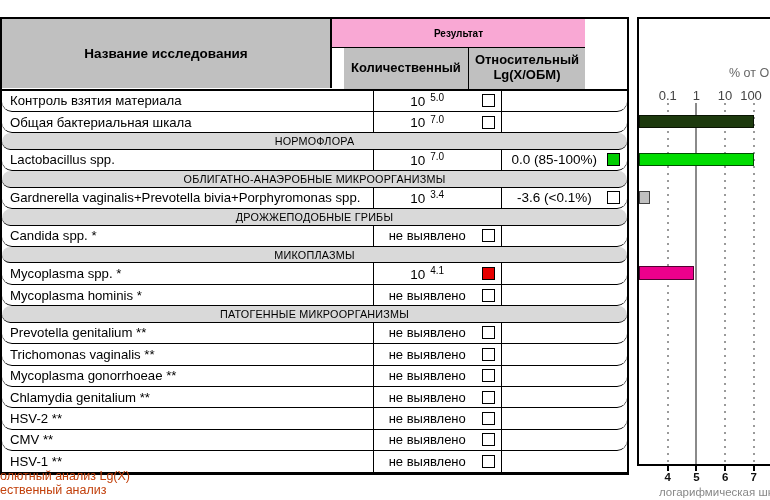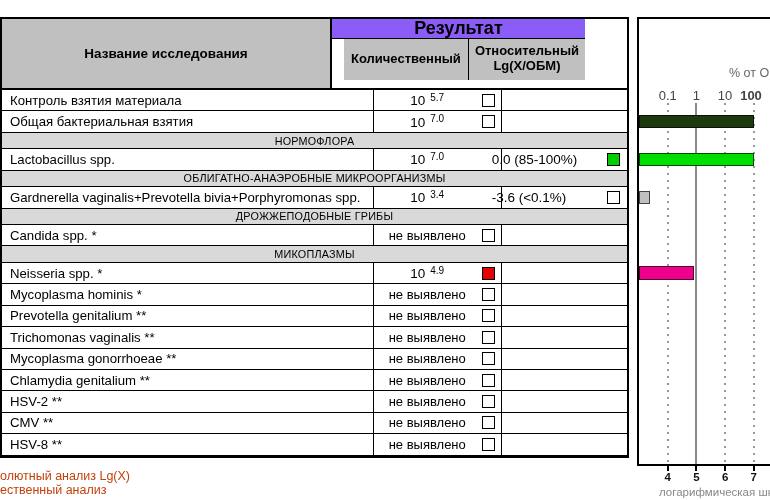--- a/index.html
+++ b/index.html
@@ -7,38 +7,38 @@
   body { font-family:"Liberation Sans", sans-serif; }
   #page { position:relative; width:770px; height:500px; background:#fff; overflow:hidden; }
 
   
   .report { position:absolute; left:0; top:17px; width:629px; border:2px solid #000; border-bottom:3px solid #000; background:#fff; }
   .thead { display:flex; border-bottom:2px solid #000; }
   .name-head { width:330px; background:#c0c0c0; border-right:2px solid #000;
                display:flex; align-items:center; justify-content:center;
                font-weight:bold; font-size:13.5px; height:69px; }
   .result-head { width:253px; }
-  .result-title { height:20px; background:#8b5cf6; border-bottom:1.5px solid #000;
+  .result-title { height:29px; background:#f9a8d4; border-bottom:1.5px solid #000;
                   display:flex; align-items:center; justify-content:center;
-                  font-weight:bold; font-size:18px; }
+                  font-weight:bold; font-size:10px; }
   .result-sub { display:flex; height:40.5px; }
   .result-sub > div { background:#c0c0c0; display:flex; align-items:center; justify-content:center;
                       text-align:center; font-weight:bold; font-size:13px; line-height:1.15; }
   .sub-quant { width:152px; border-right:1.5px solid #000;margin-left:12px; }
   .sub-rel { width:125px; padding:0 6px; }
 
-  .row { display:flex; border-bottom:1.6px solid #000; background:#fff; }
+  .row { display:flex; border-bottom:1.6px solid #000; background:#fff;border-radius:10px; }
   .row:last-child { border-bottom:none; }
   .row.data { height:21.4px; }
   .row.section { height:16.5px; background:#d9d9d9; align-items:center; justify-content:center; }
   .section-label { font-size:10.8px; color:#000; letter-spacing:.2px; }
   .cell { display:flex; align-items:center; position:relative; }
   .cell.name { width:372px; border-right:1.6px solid #000; padding-left:8px; font-size:13.2px; white-space:nowrap; overflow:hidden; }
   .cell.quant { width:128px; border-right:1.6px solid #000; justify-content:center; }
-  .cell.rel { width:125.4px; }
+  .cell.rel { width:125.4px; justify-content:center; }
   .cell.quant .cbx { position:absolute; right:6px; }
   .cell.rel .cbx { position:absolute; right:7px; }
   .cell.quant .val, .cell.rel .rtext { transform:translateX(-10px); }
   .val .base { font-size:13.5px; }
   .val .exp { font-size:10px; position:relative; top:-4.5px; margin-left:5px; }
   .ndtext { font-size:13px; transform:translateX(-10px); }
   .rtext { font-size:13.5px; }
 
   .cbx { width:13px; height:13px; border:1.8px solid #000; background:#fff; display:inline-block; }
 
@@ -73,27 +73,27 @@
         <div class="result-sub">
           <div class="sub-quant">Количественный</div>
           <div class="sub-rel">Относительный Lg(X/ОБМ)</div>
         </div>
       </div>
     </div>
     <div id="tbody">
         <div class="row data">
           <div class="cell name">Контроль взятия материала</div>
           <div class="cell quant">
-            <div class="val"><span class="base">10</span><span class="exp">5.7</span></div>
-            <div class="cbx" style="background: rgb(255, 255, 255);"></div>
-          </div>
-          <div class="cell rel"></div>
-        </div>
-        <div class="row data">
-          <div class="cell name">Общая бактериальная взятия</div>
+            <div class="val"><span class="base">10</span><span class="exp">5.0</span></div>
+            <div class="cbx" style="background: rgb(255, 255, 255);"></div>
+          </div>
+          <div class="cell rel"></div>
+        </div>
+        <div class="row data">
+          <div class="cell name">Общая бактериальная шкала</div>
           <div class="cell quant">
             <div class="val"><span class="base">10</span><span class="exp">7.0</span></div>
             <div class="cbx" style="background: rgb(255, 255, 255);"></div>
           </div>
           <div class="cell rel"></div>
         </div>
         <div class="row section">
           <div class="section-label">НОРМОФЛОРА</div>
         </div>
         <div class="row data">
@@ -127,35 +127,38 @@
           <div class="cell quant">
             <div class="ndtext">не выявлено</div>
             <div class="cbx" style="background: rgb(255, 255, 255);"></div>
           </div>
           <div class="cell rel"></div>
         </div>
         <div class="row section">
           <div class="section-label">МИКОПЛАЗМЫ</div>
         </div>
         <div class="row data">
-          <div class="cell name">Neisseria spp. *</div>
-          <div class="cell quant">
-            <div class="val"><span class="base">10</span><span class="exp">4.9</span></div>
+          <div class="cell name">Mycoplasma spp. *</div>
+          <div class="cell quant">
+            <div class="val"><span class="base">10</span><span class="exp">4.1</span></div>
             <div class="cbx" style="background: rgb(230, 0, 0);"></div>
           </div>
           <div class="cell rel"></div>
         </div>
         <div class="row data">
           <div class="cell name">Mycoplasma hominis *</div>
           <div class="cell quant">
             <div class="ndtext">не выявлено</div>
             <div class="cbx" style="background: rgb(255, 255, 255);"></div>
           </div>
           <div class="cell rel"></div>
         </div>
+        <div class="row section">
+          <div class="section-label">ПАТОГЕННЫЕ МИКРООРГАНИЗМЫ</div>
+        </div>
         <div class="row data">
           <div class="cell name">Prevotella genitalium **</div>
           <div class="cell quant">
             <div class="ndtext">не выявлено</div>
             <div class="cbx" style="background: rgb(255, 255, 255);"></div>
           </div>
           <div class="cell rel"></div>
         </div>
         <div class="row data">
           <div class="cell name">Trichomonas vaginalis **</div>
@@ -191,21 +194,21 @@
         </div>
         <div class="row data">
           <div class="cell name">CMV **</div>
           <div class="cell quant">
             <div class="ndtext">не выявлено</div>
             <div class="cbx" style="background: rgb(255, 255, 255);"></div>
           </div>
           <div class="cell rel"></div>
         </div>
         <div class="row data">
-          <div class="cell name">HSV-8 **</div>
+          <div class="cell name">HSV-1 **</div>
           <div class="cell quant">
             <div class="ndtext">не выявлено</div>
             <div class="cbx" style="background: rgb(255, 255, 255);"></div>
           </div>
           <div class="cell rel"></div>
         </div>
       </div>
   </div>
 
   <div class="footnotes">
@@ -225,21 +228,21 @@
       <div class="axis-num" style="left: 30.7px;">4</div>
       <div class="gridline solid" style="left: 58.4px;"></div>
       <div class="pct-label" style="left: 59.4px;">1</div>
       <div class="axis-tick" style="left: 58.4px;"></div>
       <div class="axis-num" style="left: 59.4px;">5</div>
       <div class="gridline dashed" style="left: 87.1px;"></div>
       <div class="pct-label" style="left: 88.1px;">10</div>
       <div class="axis-tick" style="left: 87.1px;"></div>
       <div class="axis-num" style="left: 88.1px;">6</div>
       <div class="gridline dashed" style="left: 115.8px;"></div>
-      <div class="pct-label" style="left: 114px; font-weight: bold;">100</div>
+      <div class="pct-label" style="left: 114px;">100</div>
       <div class="axis-tick" style="left: 115.8px;"></div>
       <div class="axis-num" style="left: 116.8px;">7</div>
       <div class="bar" style="left: 2px; top: 97.8906px; height: 13.3906px; width: 114.8px; background: rgb(29, 58, 14);"></div>
       <div class="bar" style="left: 2px; top: 135.781px; height: 13.3906px; width: 114.8px; background: rgb(0, 221, 0);"></div>
       <div class="bar" style="left: 2px; top: 173.672px; height: 13.3906px; width: 11.48px; background: rgb(192, 192, 192);"></div>
       <div class="bar" style="left: 2px; top: 249.453px; height: 13.3906px; width: 54.53px; background: rgb(236, 0, 140);"></div>
     </div>
 
 </div>
 

